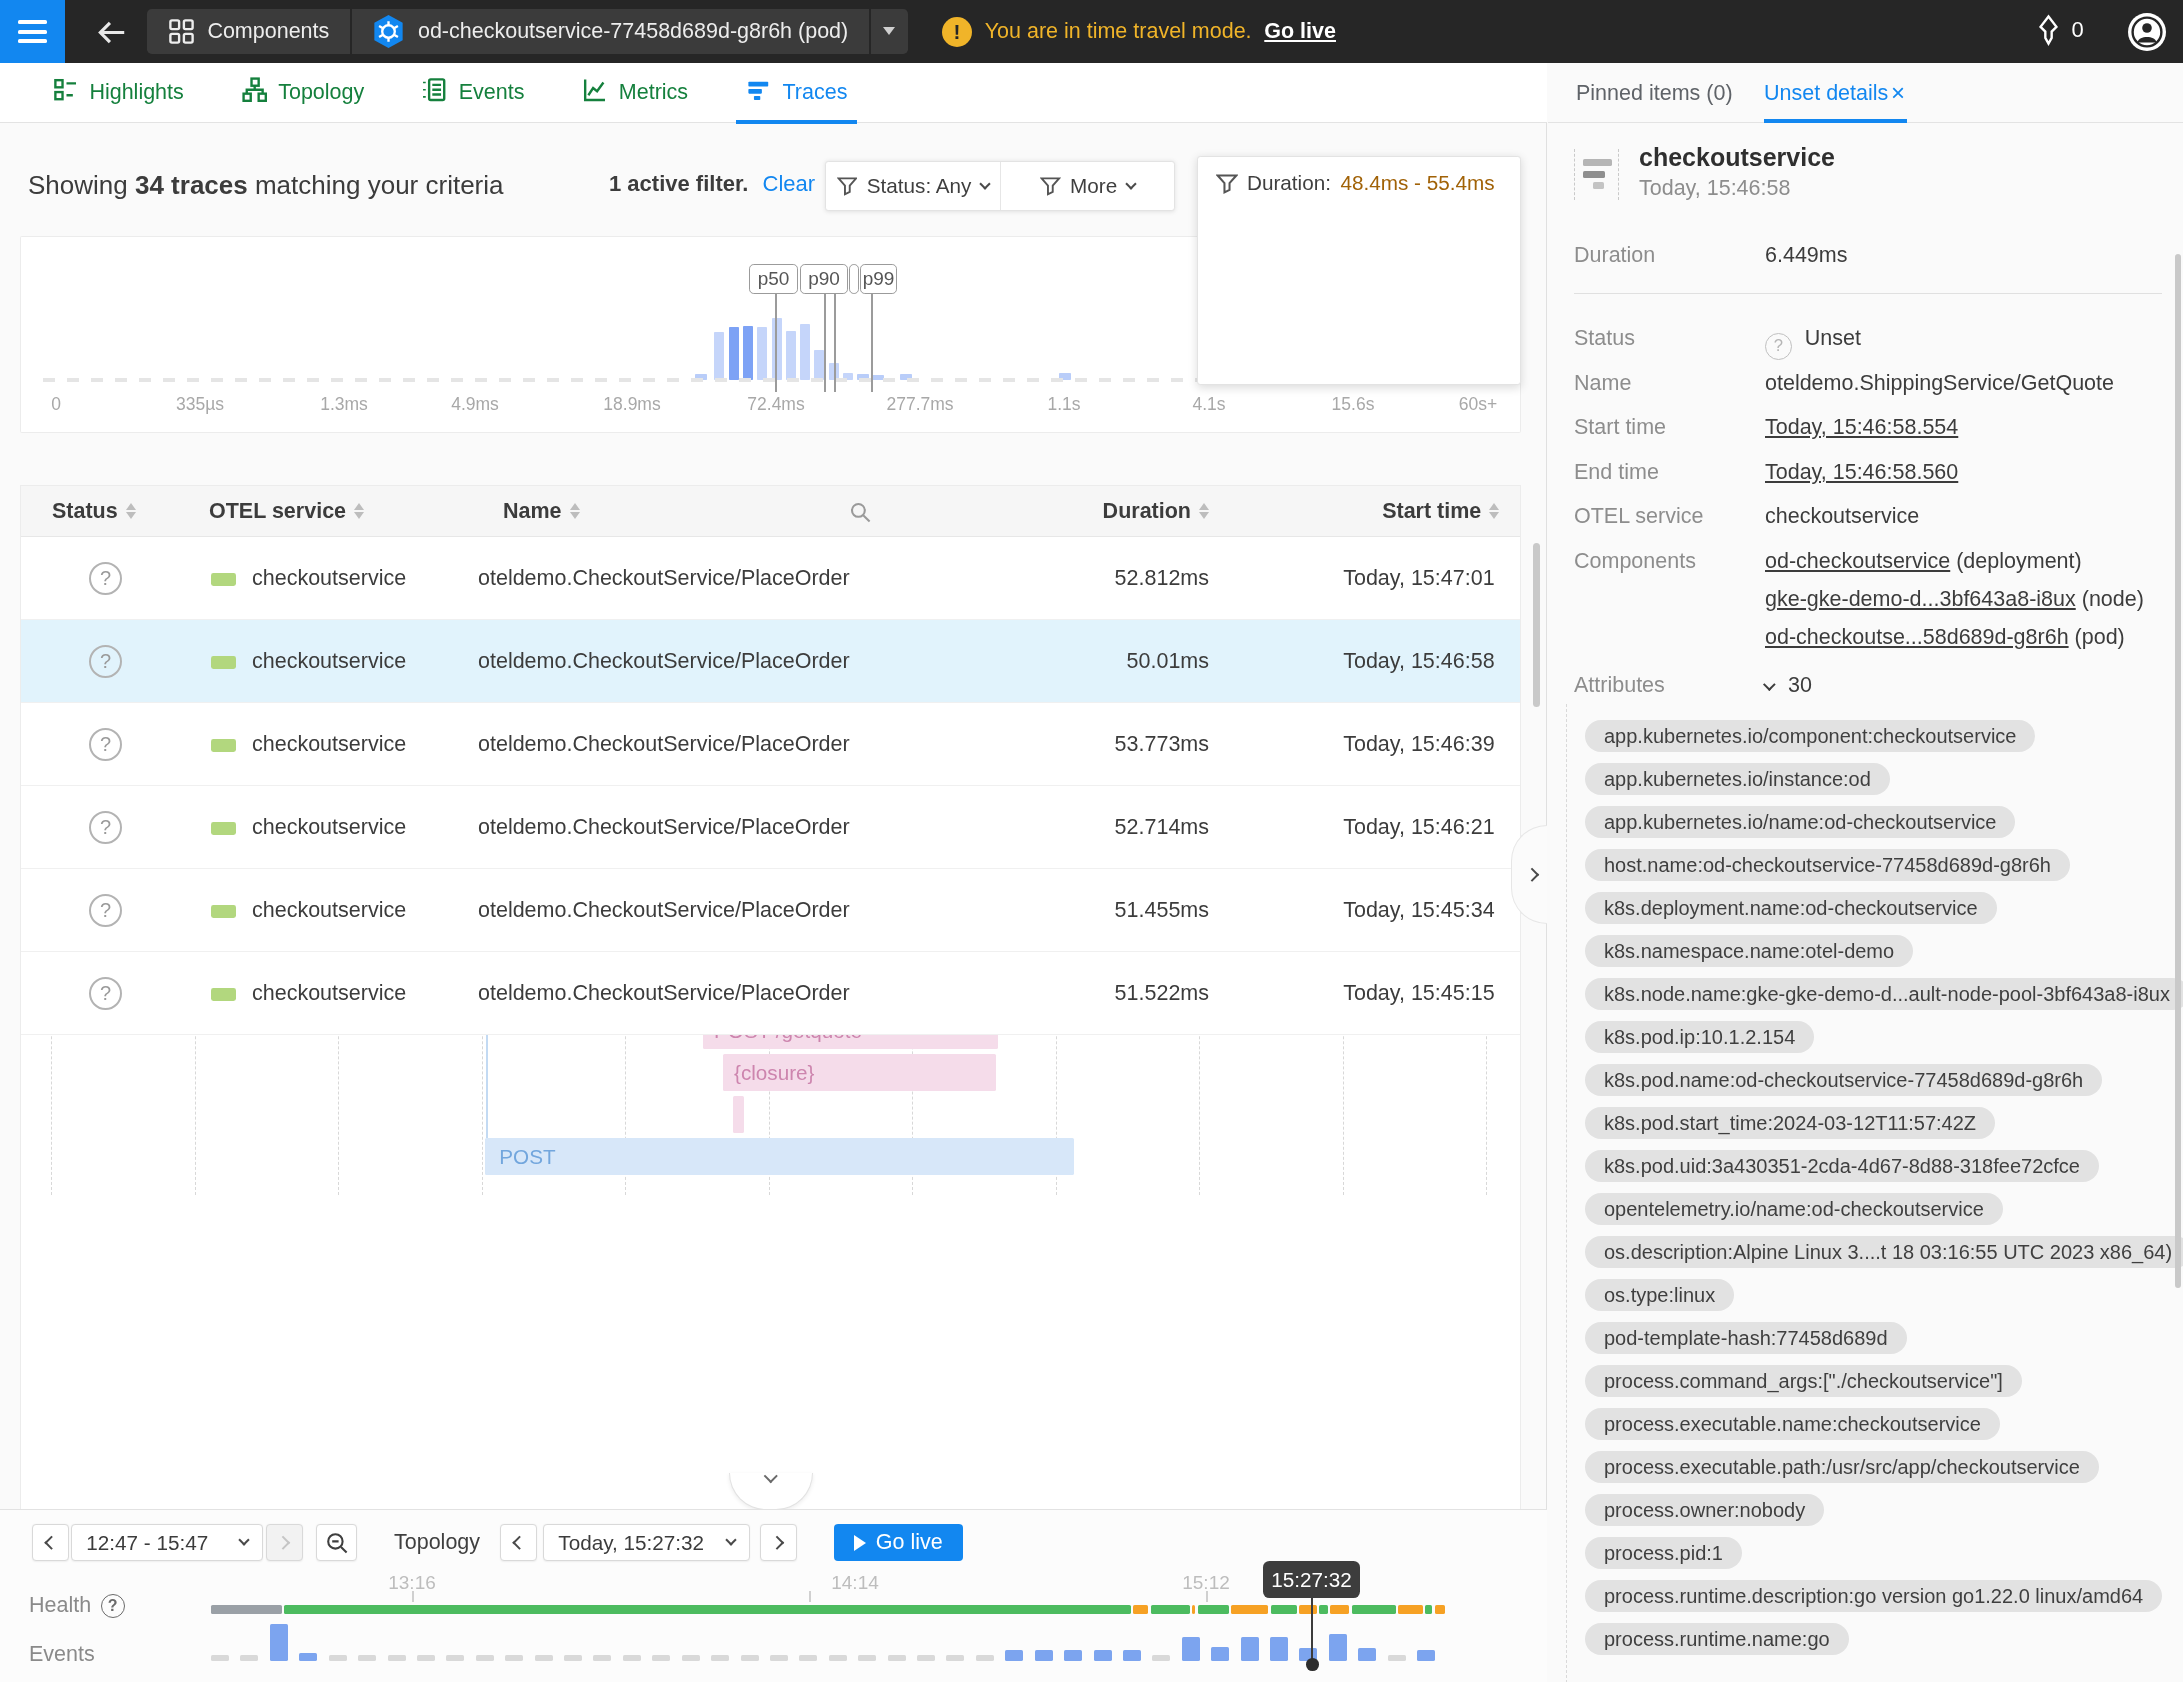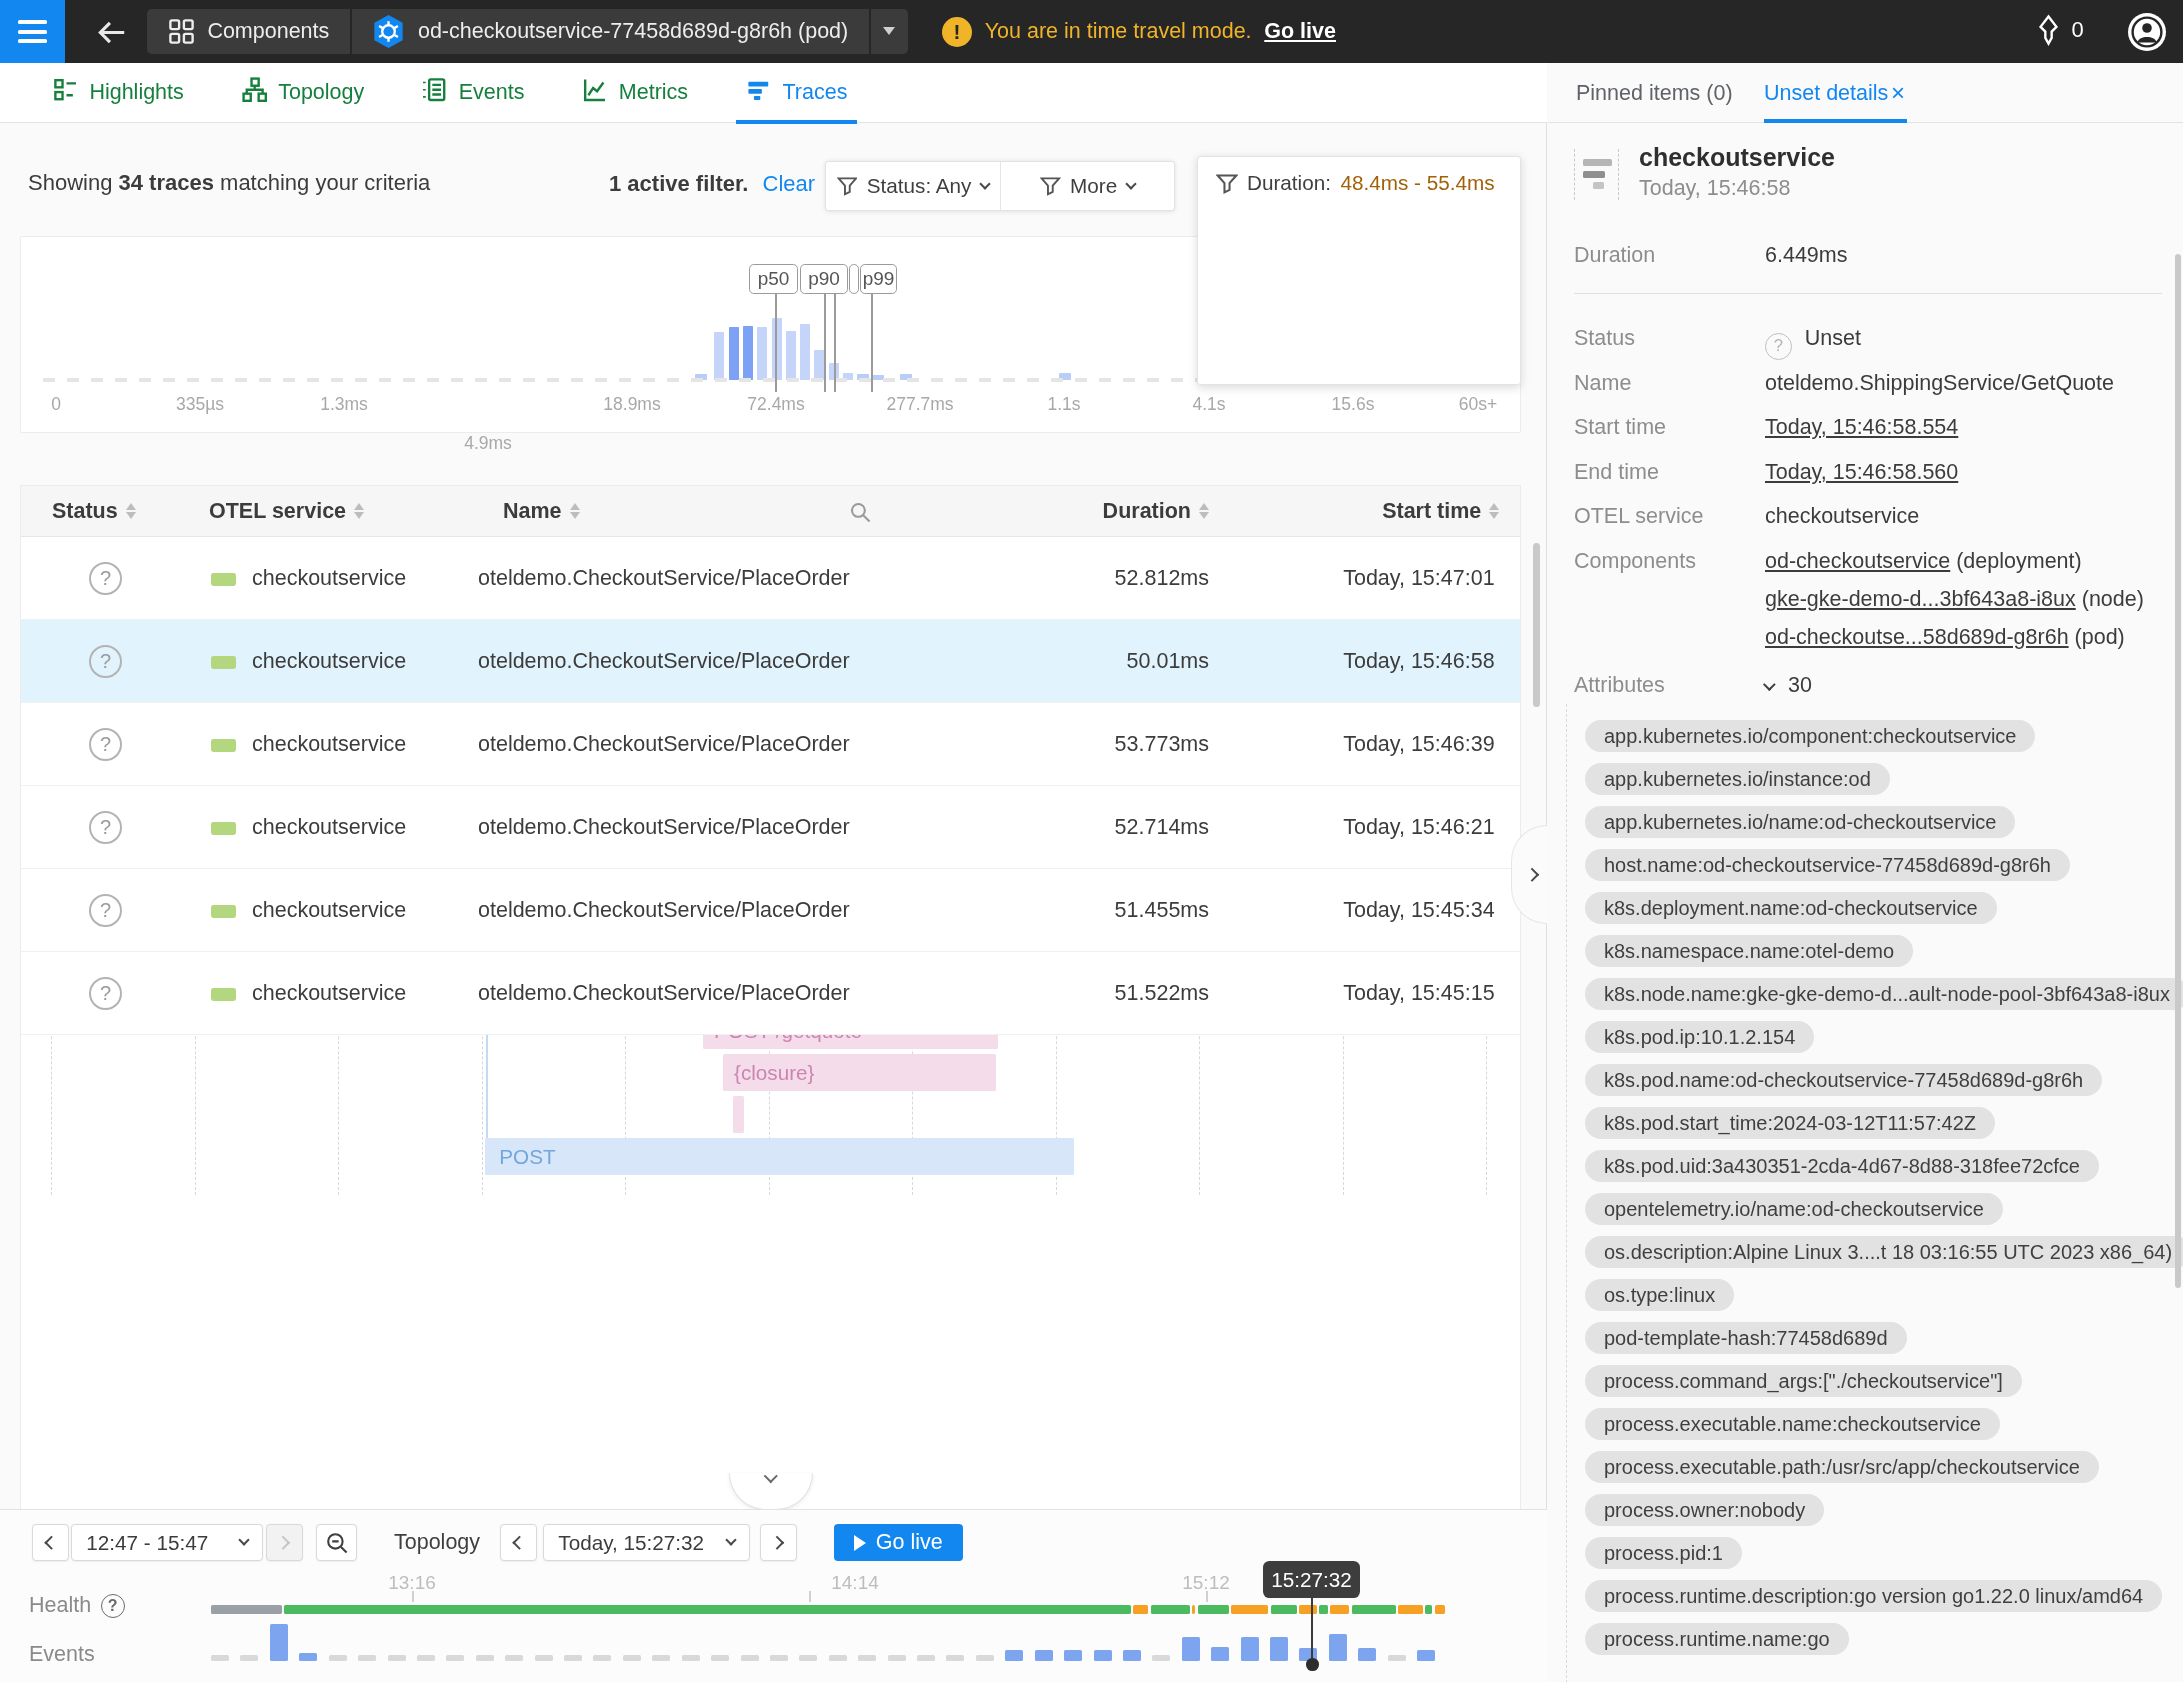--- a/index.html
+++ b/index.html
@@ -27,21 +27,21 @@
   .tabbar { position:absolute; left:0; top:63px; width:1547px; height:60px; background:#fff; border-bottom:1.6px solid #e3e3e3; display:flex; align-items:stretch; padding-left:24px; z-index:40; }
   .tab { display:flex; align-items:center; gap:11px; padding:0 29px; color:#15803d; font-size:21.5px; position:relative; cursor:pointer; }
   .tab svg { width:25.4px; height:25.4px; }
   .tab.active { color:#1287f0; }
   .tab.active::after { content:""; position:absolute; left:19px; right:19px; bottom:-1.6px; height:4px; background:#1287f0; }
 
   
   .main { position:absolute; left:0; top:122px; width:1547px; height:1560px; background:#fafafa; border-right:0.8px solid #e0e0e0; }
 
   .filter-row { position:absolute; left:0; top:0; width:1547px; height:111px; }
-  .showing { position:absolute; left:28px; top:48px; font-size:22px; color:#3c3c3c; }
+  .showing { position:absolute; left:28px; top:48px; font-size:26px; color:#3c3c3c; }
   .showing b { font-weight:bold; }
   .active-filter { position:absolute; left:609px; top:49px; font-size:22px; color:#3c3c3c; font-weight:bold; }
   .clear-link { color:#1287f0; font-weight:normal; text-decoration:none; cursor:pointer; margin-left:8px; }
   .card { background:#fff; border:0.8px solid #e3e3e3; border-radius:3.2px; box-shadow:0 0.8px 4px rgba(0,0,0,.10); }
   .filters-card { position:absolute; left:825px; top:39px; width:350px; height:50px; display:flex; }
   .fbtn { flex:1; display:flex; align-items:center; justify-content:center; gap:9.5px; font-size:20.7px; color:#3f3f3f; cursor:pointer; }
   .fbtn + .fbtn { border-left:0.8px solid #e6e6e6;align-items:center; }
   .duration-card { position:absolute; left:1197px; top:34px; width:324px; height:229px; z-index:10; box-shadow:0 2.4px 9.5px rgba(0,0,0,.14); display:flex; align-items:flex-start; padding:14.3px 0 0 17.5px; gap:9.5px; }
   .duration-card .lbl { font-size:20.7px; color:#3f3f3f; }
   .duration-card .val { font-size:20.7px; color:#a16207; }
@@ -302,21 +302,21 @@
           <div class="pline" style="left: 754px;"></div>
           <div class="pbox" style="left: 779px; width: 48px;">p90</div>
           <div class="pline" style="left: 803px;"></div>
           <div class="pbox" style="left: 828px; width: 9.5px;"></div>
           <div class="pline" style="left: 813px;"></div>
           <div class="pbox" style="left: 839px; width: 37px;">p99</div>
           <div class="pline" style="left: 850px;"></div>
           <div class="htick" style="left: 35px;">0</div>
           <div class="htick" style="left: 179px;">335µs</div>
           <div class="htick" style="left: 323px;">1.3ms</div>
-          <div class="htick" style="left: 467px; margin-top: 39px;">4.9ms</div>
+          <div class="htick" style="left: 454px;">4.9ms</div>
           <div class="htick" style="left: 611px;">18.9ms</div>
           <div class="htick" style="left: 755px;">72.4ms</div>
           <div class="htick" style="left: 899px;">277.7ms</div>
           <div class="htick" style="left: 1043px;">1.1s</div>
           <div class="htick" style="left: 1188px;">4.1s</div>
           <div class="htick" style="left: 1332px;">15.6s</div>
           <div class="htick" style="left: 1457px;">60s+</div>
         </div>
       <div class="hbase"></div>
     </div>

